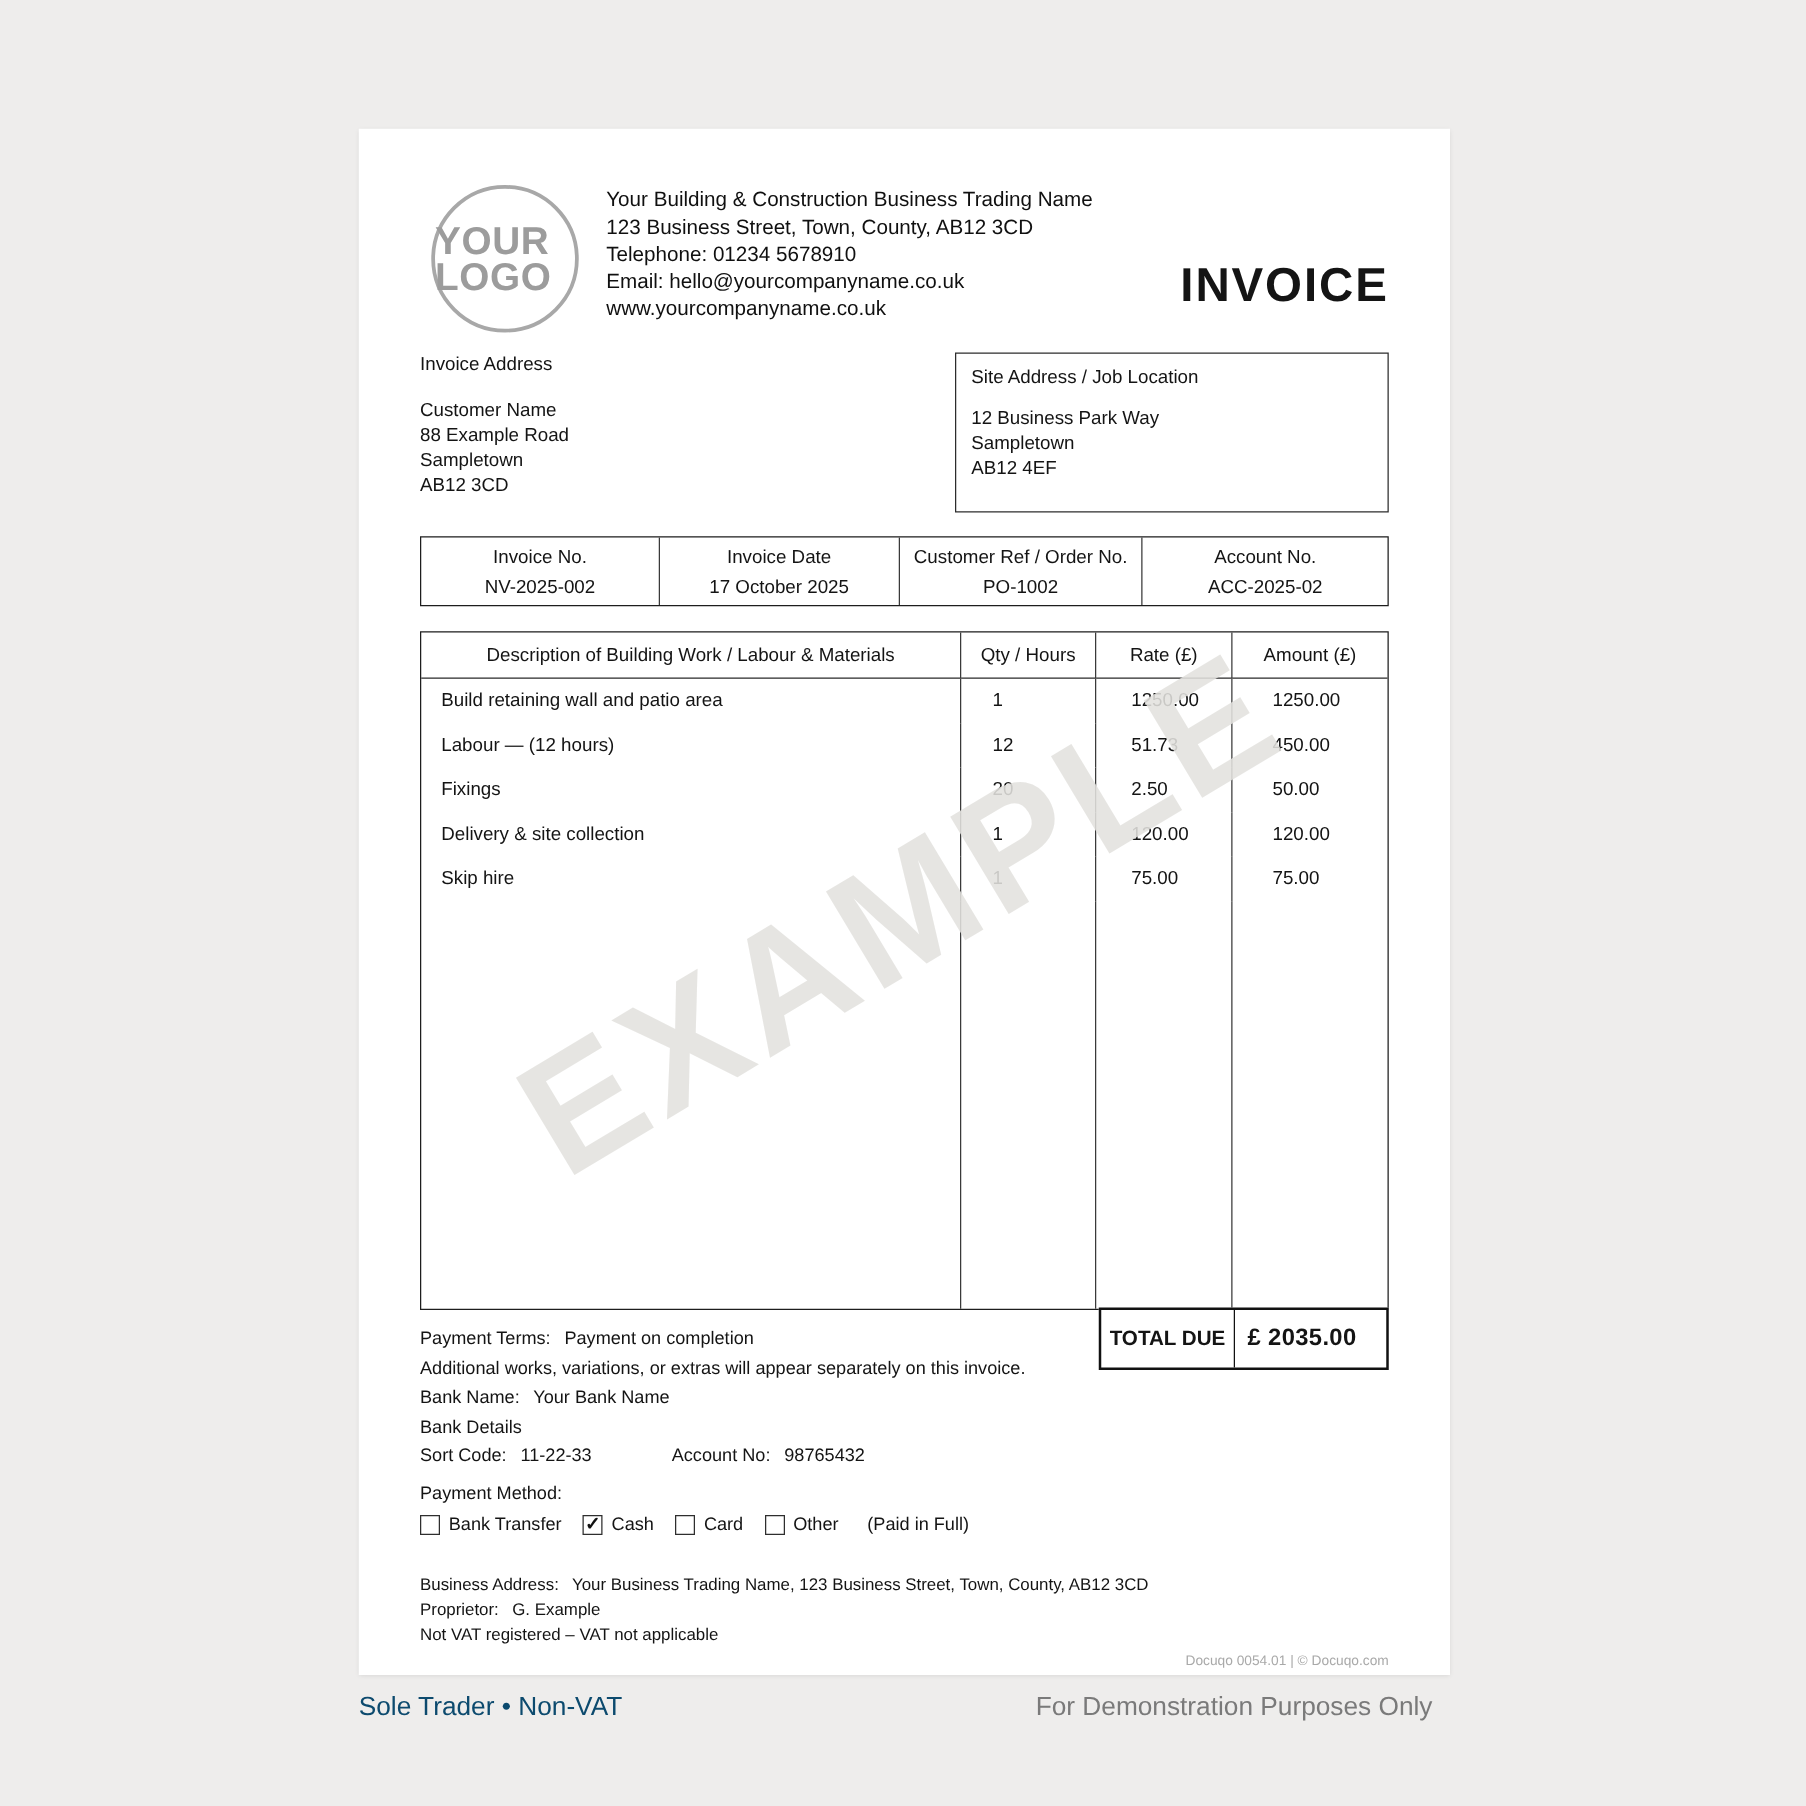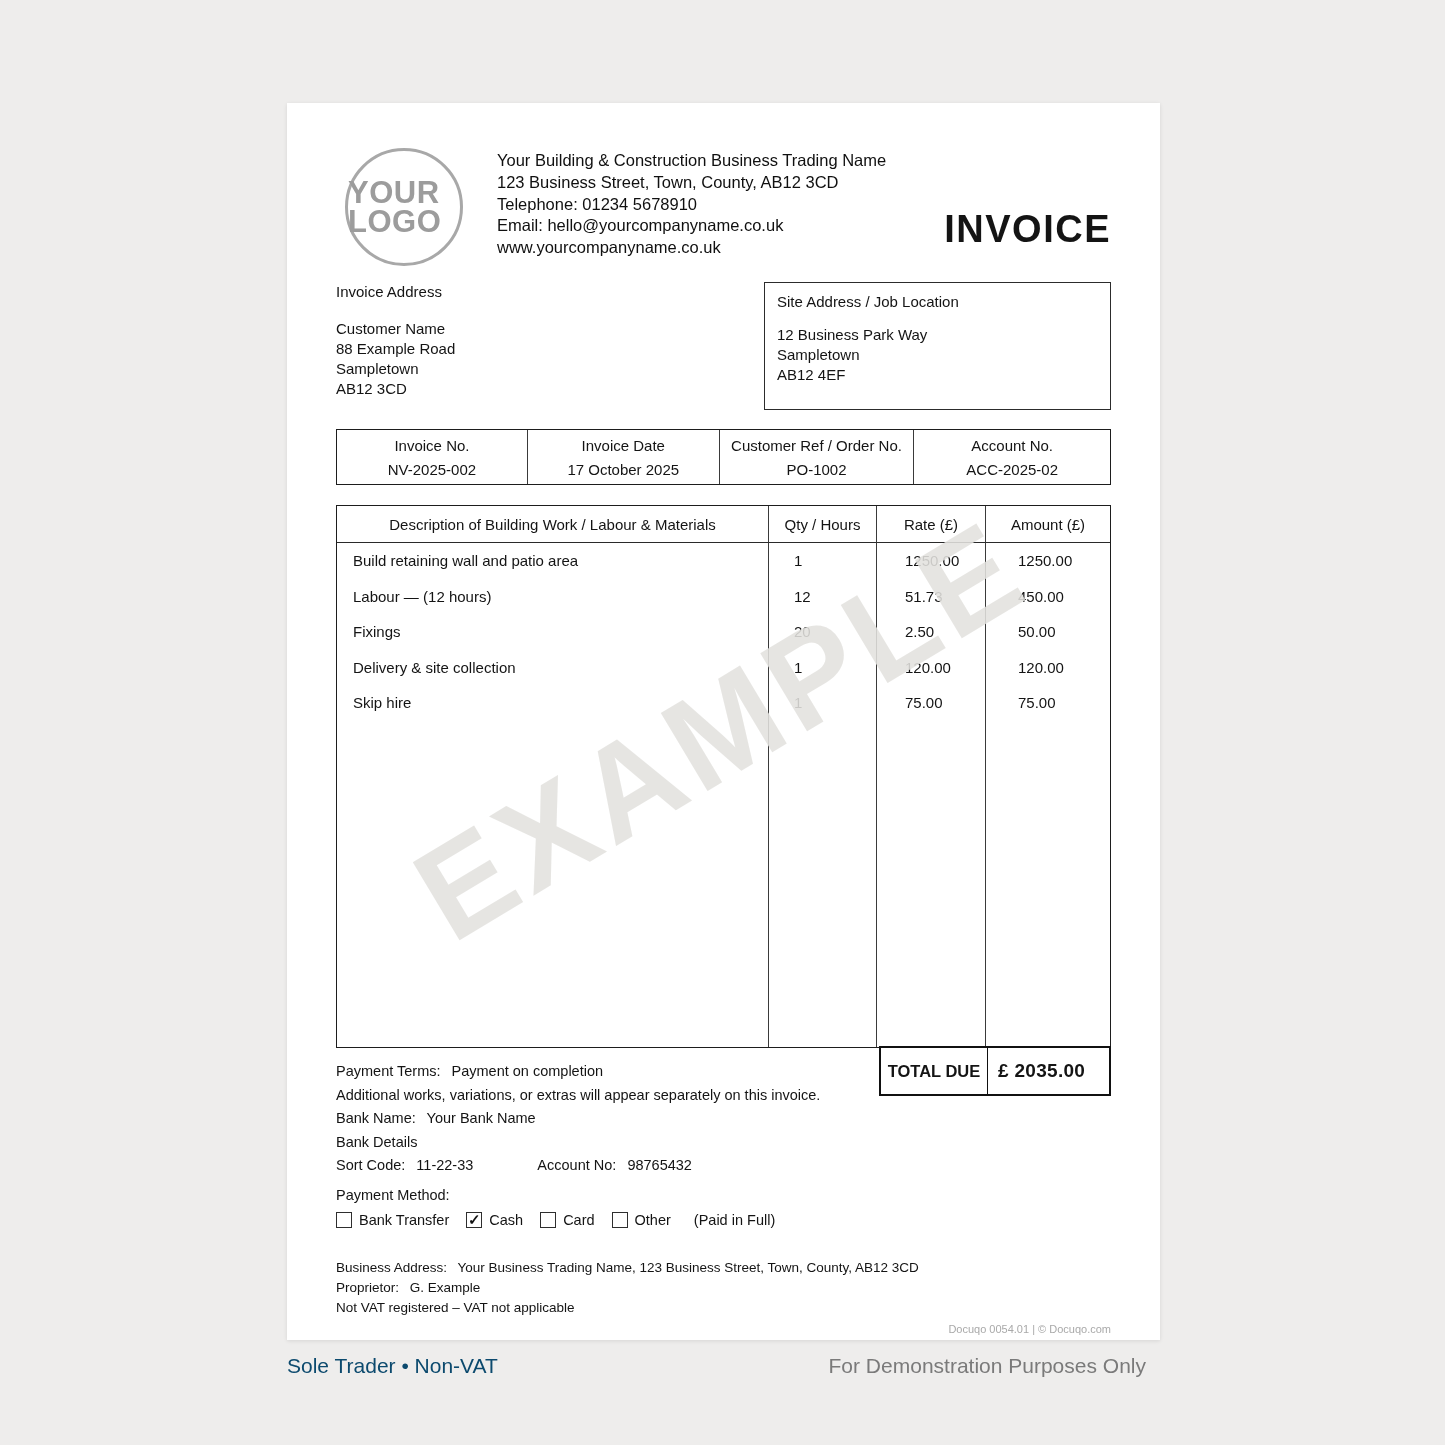--- a/index.html
+++ b/index.html
@@ -13,21 +13,21 @@
   }
 
   
   .header { position:relative; height:122px; }
   .logo {
     position:absolute; left:9px; top:0; width:118px; height:118px;
     border:3px solid #a8a8a8; border-radius:50%;
     display:flex; flex-direction:column; align-items:flex-start; justify-content:center;
     color:#9c9c9c; font-weight:bold; font-size:31px; line-height:0.95; letter-spacing:0.5px;
   }
-  .company { position:absolute; left:161px; top:2px; font-size:16.5px; line-height:21.8px; color:#101010; }
+  .company { position:absolute; left:149px; top:2px; font-size:16.5px; line-height:21.8px; color:#101010; }
   .invoice-title {
     position:absolute; right:0; top:60px;
     font-size:38px; font-weight:800; letter-spacing:1.5px; color:#141414;
   }
 
   
   .addresses { display:flex; justify-content:space-between; margin-top:12px; }
   .addr-left { font-size:15px; line-height:20px; }
   .addr-label { margin-bottom:17px; }
   .site-box {

